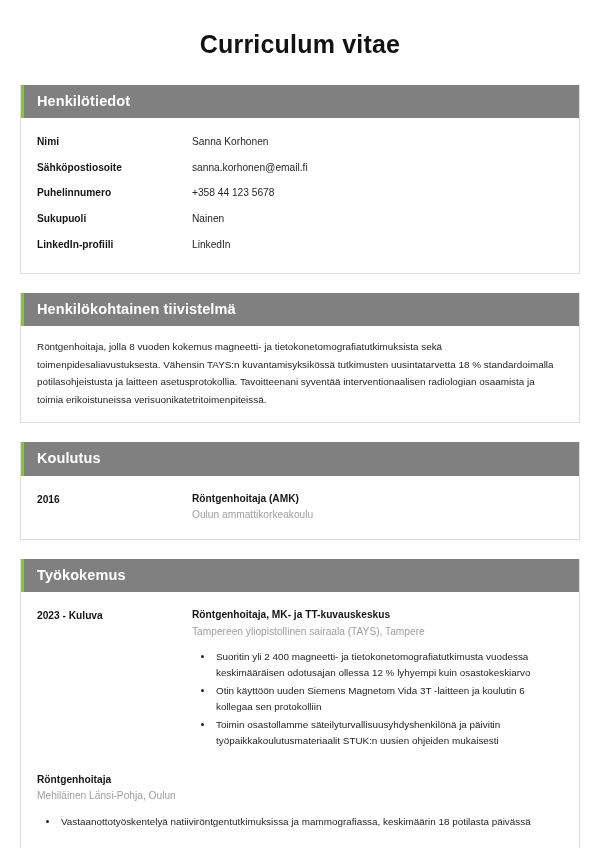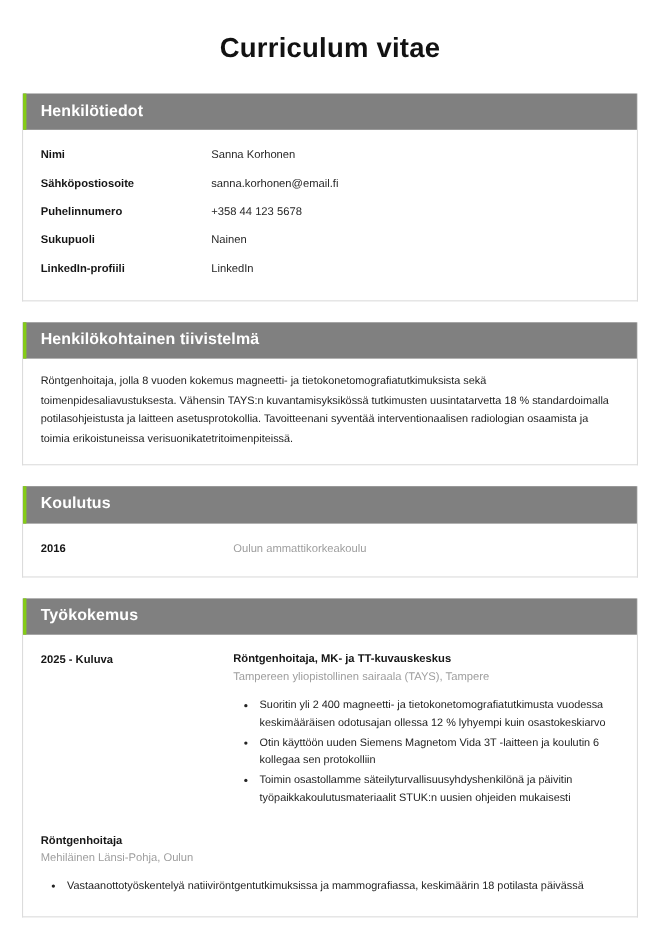--- a/index.html
+++ b/index.html
@@ -87,21 +87,20 @@
     color: #242424;
     margin: 0;
     text-align: left;
   }
 
   
   .entry {
     display: flex;
     align-items: flex-start;
     padding: 3px 0 2px 0;
-    gap: 20px;
   }
   .entry + .entry {
     margin-top: 16px;
   }
   .entry-date {
     width: 155px;
     flex: 0 0 155px;
     font-size: 10.2px;
     font-weight: bold;
     color: #161616;
@@ -179,32 +178,33 @@
       <p class="summary-text">Röntgenhoitaja, jolla 8 vuoden kokemus magneetti- ja tietokonetomografiatutkimuksista sekä toimenpidesaliavustuksesta. Vähensin TAYS:n kuvantamisyksikössä tutkimusten uusintatarvetta 18 % standardoimalla potilasohjeistusta ja laitteen asetusprotokollia. Tavoitteenani syventää interventionaalisen radiologian osaamista ja toimia erikoistuneissa verisuonikatetritoimenpiteissä.</p>
     </div>
   </section>
 
   <section class="card">
     <div class="card-header">Koulutus</div>
     <div class="card-body">
       <div class="entry">
         <div class="entry-date">2016</div>
         <div class="entry-main">
+          <div class="entry-title">Röntgenhoitaja (AMK)</div>
           <div class="entry-subtitle">Oulun ammattikorkeakoulu</div>
         </div>
       </div>
     </div>
   </section>
 
   <section class="card">
     <div class="card-header">Työkokemus</div>
     <div class="card-body">
 
       <div class="entry">
-        <div class="entry-date">2025 - Kuluva</div>
+        <div class="entry-date">2023 - Kuluva</div>
         <div class="entry-main">
           <div class="entry-title">Röntgenhoitaja, MK- ja TT-kuvauskeskus</div>
           <div class="entry-subtitle">Tampereen yliopistollinen sairaala (TAYS), Tampere</div>
           <ul class="entry-bullets">
             <li>Suoritin yli 2 400 magneetti- ja tietokonetomografiatutkimusta vuodessa keskimääräisen odotusajan ollessa 12 % lyhyempi kuin osastokeskiarvo</li>
             <li>Otin käyttöön uuden Siemens Magnetom Vida 3T -laitteen ja koulutin 6 kollegaa sen protokolliin</li>
             <li>Toimin osastollamme säteilyturvallisuusyhdyshenkilönä ja päivitin työpaikkakoulutusmateriaalit STUK:n uusien ohjeiden mukaisesti</li>
           </ul>
         </div>
       </div>

